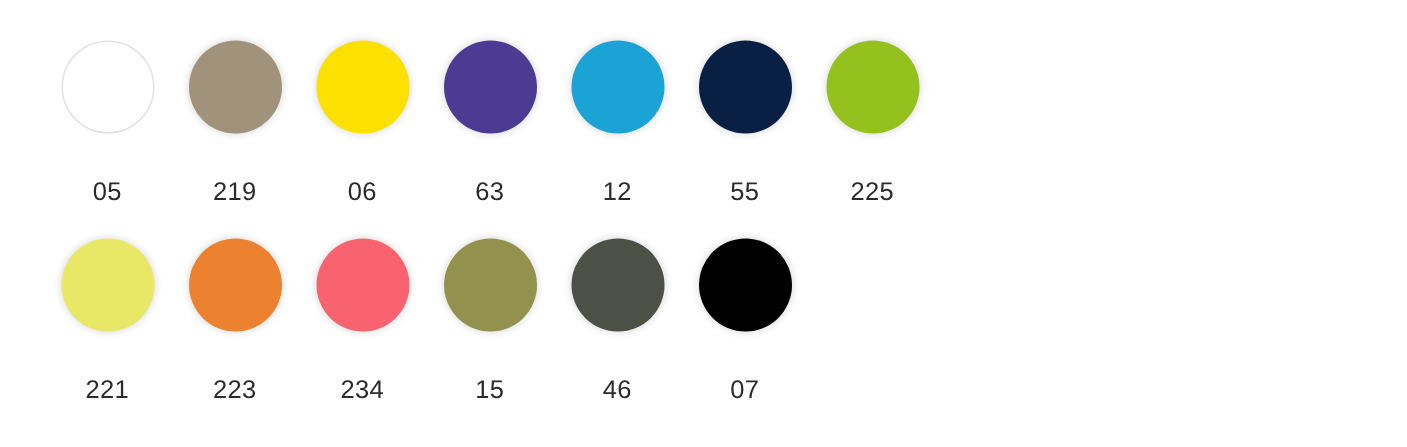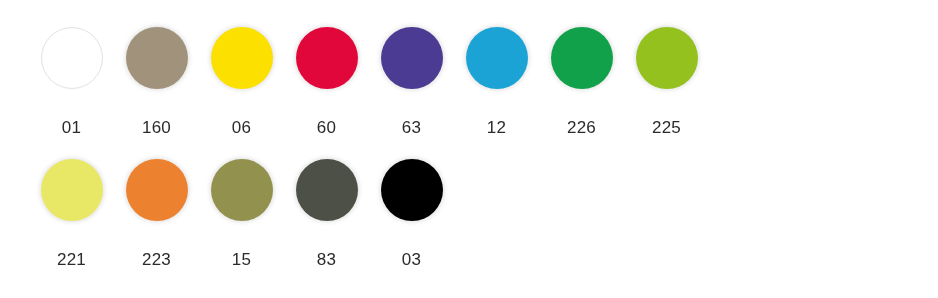--- a/index.html
+++ b/index.html
@@ -64,66 +64,66 @@
   }
 </style>
 </head>
 <body>
 
 <div id="palette">
 
 <div class="swatch-row row-1">
       <div class="swatch is-outline">
         <div class="swatch-dot" style="background-color: rgb(255, 255, 255);"></div>
-        <div class="swatch-label">01</div>
+        <div class="swatch-label">05</div>
       </div>
       <div class="swatch">
         <div class="swatch-dot" style="background-color: rgb(160, 146, 123);"></div>
-        <div class="swatch-label">160</div>
+        <div class="swatch-label">219</div>
       </div>
       <div class="swatch">
         <div class="swatch-dot" style="background-color: rgb(251, 224, 0);"></div>
         <div class="swatch-label">06</div>
-      </div>
-      <div class="swatch">
-        <div class="swatch-dot" style="background-color: rgb(226, 7, 58);"></div>
-        <div class="swatch-label">60</div>
       </div>
       <div class="swatch">
         <div class="swatch-dot" style="background-color: rgb(75, 59, 146);"></div>
         <div class="swatch-label">63</div>
       </div>
       <div class="swatch">
         <div class="swatch-dot" style="background-color: rgb(27, 163, 214);"></div>
         <div class="swatch-label">12</div>
       </div>
       <div class="swatch">
-        <div class="swatch-dot" style="background-color: rgb(18, 161, 75);"></div>
-        <div class="swatch-label">226</div>
+        <div class="swatch-dot" style="background-color: rgb(10, 31, 68);"></div>
+        <div class="swatch-label">55</div>
       </div>
       <div class="swatch">
         <div class="swatch-dot" style="background-color: rgb(149, 193, 31);"></div>
         <div class="swatch-label">225</div>
       </div>
     </div>
     <div class="swatch-row row-2">
       <div class="swatch">
         <div class="swatch-dot" style="background-color: rgb(233, 232, 102);"></div>
         <div class="swatch-label">221</div>
       </div>
       <div class="swatch">
         <div class="swatch-dot" style="background-color: rgb(236, 129, 48);"></div>
         <div class="swatch-label">223</div>
       </div>
       <div class="swatch">
+        <div class="swatch-dot" style="background-color: rgb(249, 99, 111);"></div>
+        <div class="swatch-label">234</div>
+      </div>
+      <div class="swatch">
         <div class="swatch-dot" style="background-color: rgb(147, 145, 78);"></div>
         <div class="swatch-label">15</div>
       </div>
       <div class="swatch">
         <div class="swatch-dot" style="background-color: rgb(76, 80, 70);"></div>
-        <div class="swatch-label">83</div>
+        <div class="swatch-label">46</div>
       </div>
       <div class="swatch">
         <div class="swatch-dot" style="background-color: rgb(0, 0, 0);"></div>
-        <div class="swatch-label">03</div>
+        <div class="swatch-label">07</div>
       </div>
     </div>
   </div>
 
 </body></html>

